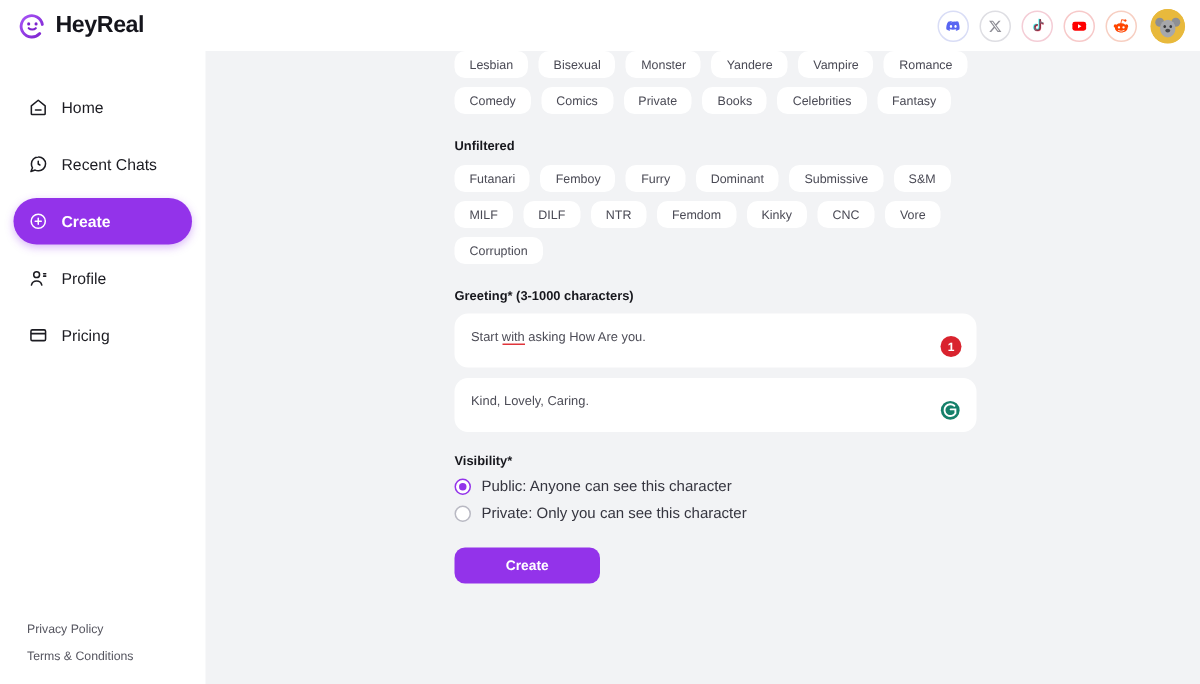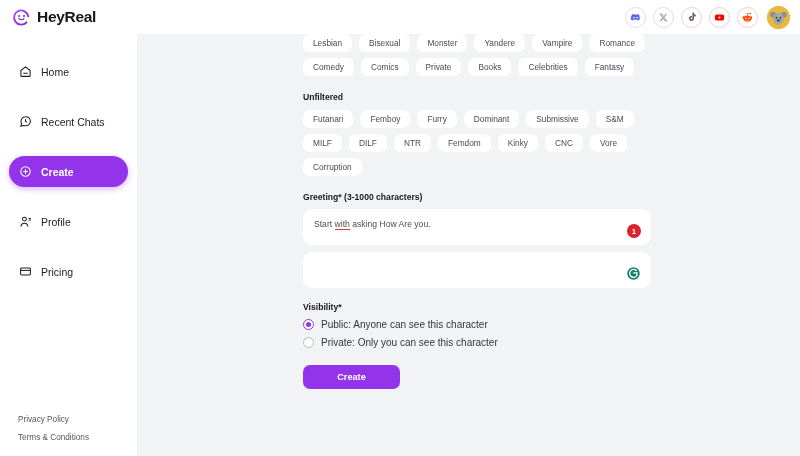--- a/index.html
+++ b/index.html
@@ -46,21 +46,21 @@
 
   
   .body-row { flex: 1; display: flex; min-height: 0; }
 
   
   .sidebar {
     width: 137px; min-width: 137px; background: #ffffff;
     display: flex; flex-direction: column; padding-top: 22px;
     position: relative;
   }
-  .nav { display: flex; flex-direction: column; gap: 15px; padding: 0 9px; }
+  .nav { display: flex; flex-direction: column; gap: 3px; padding: 0 9px; }
   .nav-item {
     display: flex; align-items: center; gap: 9px;
     height: 31px; padding: 0 9px; border-radius: 16px;
     font-size: 10.5px; color: #1c1c22; font-weight: 500;
     margin-bottom: 4px;
   }
   .nav-item .ic { width: 14px; height: 14px; display: flex; align-items: center; justify-content: center; flex: 0 0 14px; }
   .nav-item.active {
     background: #9333ea; color: #ffffff; font-weight: bold;
     box-shadow: 0 2px 6px rgba(147,51,234,0.35);
@@ -313,20 +313,21 @@
           <span class="chip">Corruption</span>
         </div>
 
         <div class="mt16 field-label">Greeting* (3-1000 characters)</div>
         <div class="textbox">
           <div class="val"><span>Start </span><span class="misspell">with</span><span> asking How Are you.</span></div>
           <div class="grammarly-badge">1</div>
         </div>
 
         <div class="textbox">
+          <div class="val">Kind, Lovely, Caring.</div>
           <div class="grammarly-logo">
             <svg width="15" height="15" viewBox="0 0 24 24">
               <circle cx="12" cy="12" r="11" fill="#fff"></circle>
               <circle cx="12" cy="12" r="10" fill="#15806a"></circle>
               <path d="M12.4 11.1h5.1v4.1a6.3 6.3 0 1 1-1.1-8" stroke="#fff" stroke-width="2" fill="none" stroke-linecap="round"></path>
             </svg>
           </div>
         </div>
 
         <div class="mt14 field-label">Visibility*</div>

